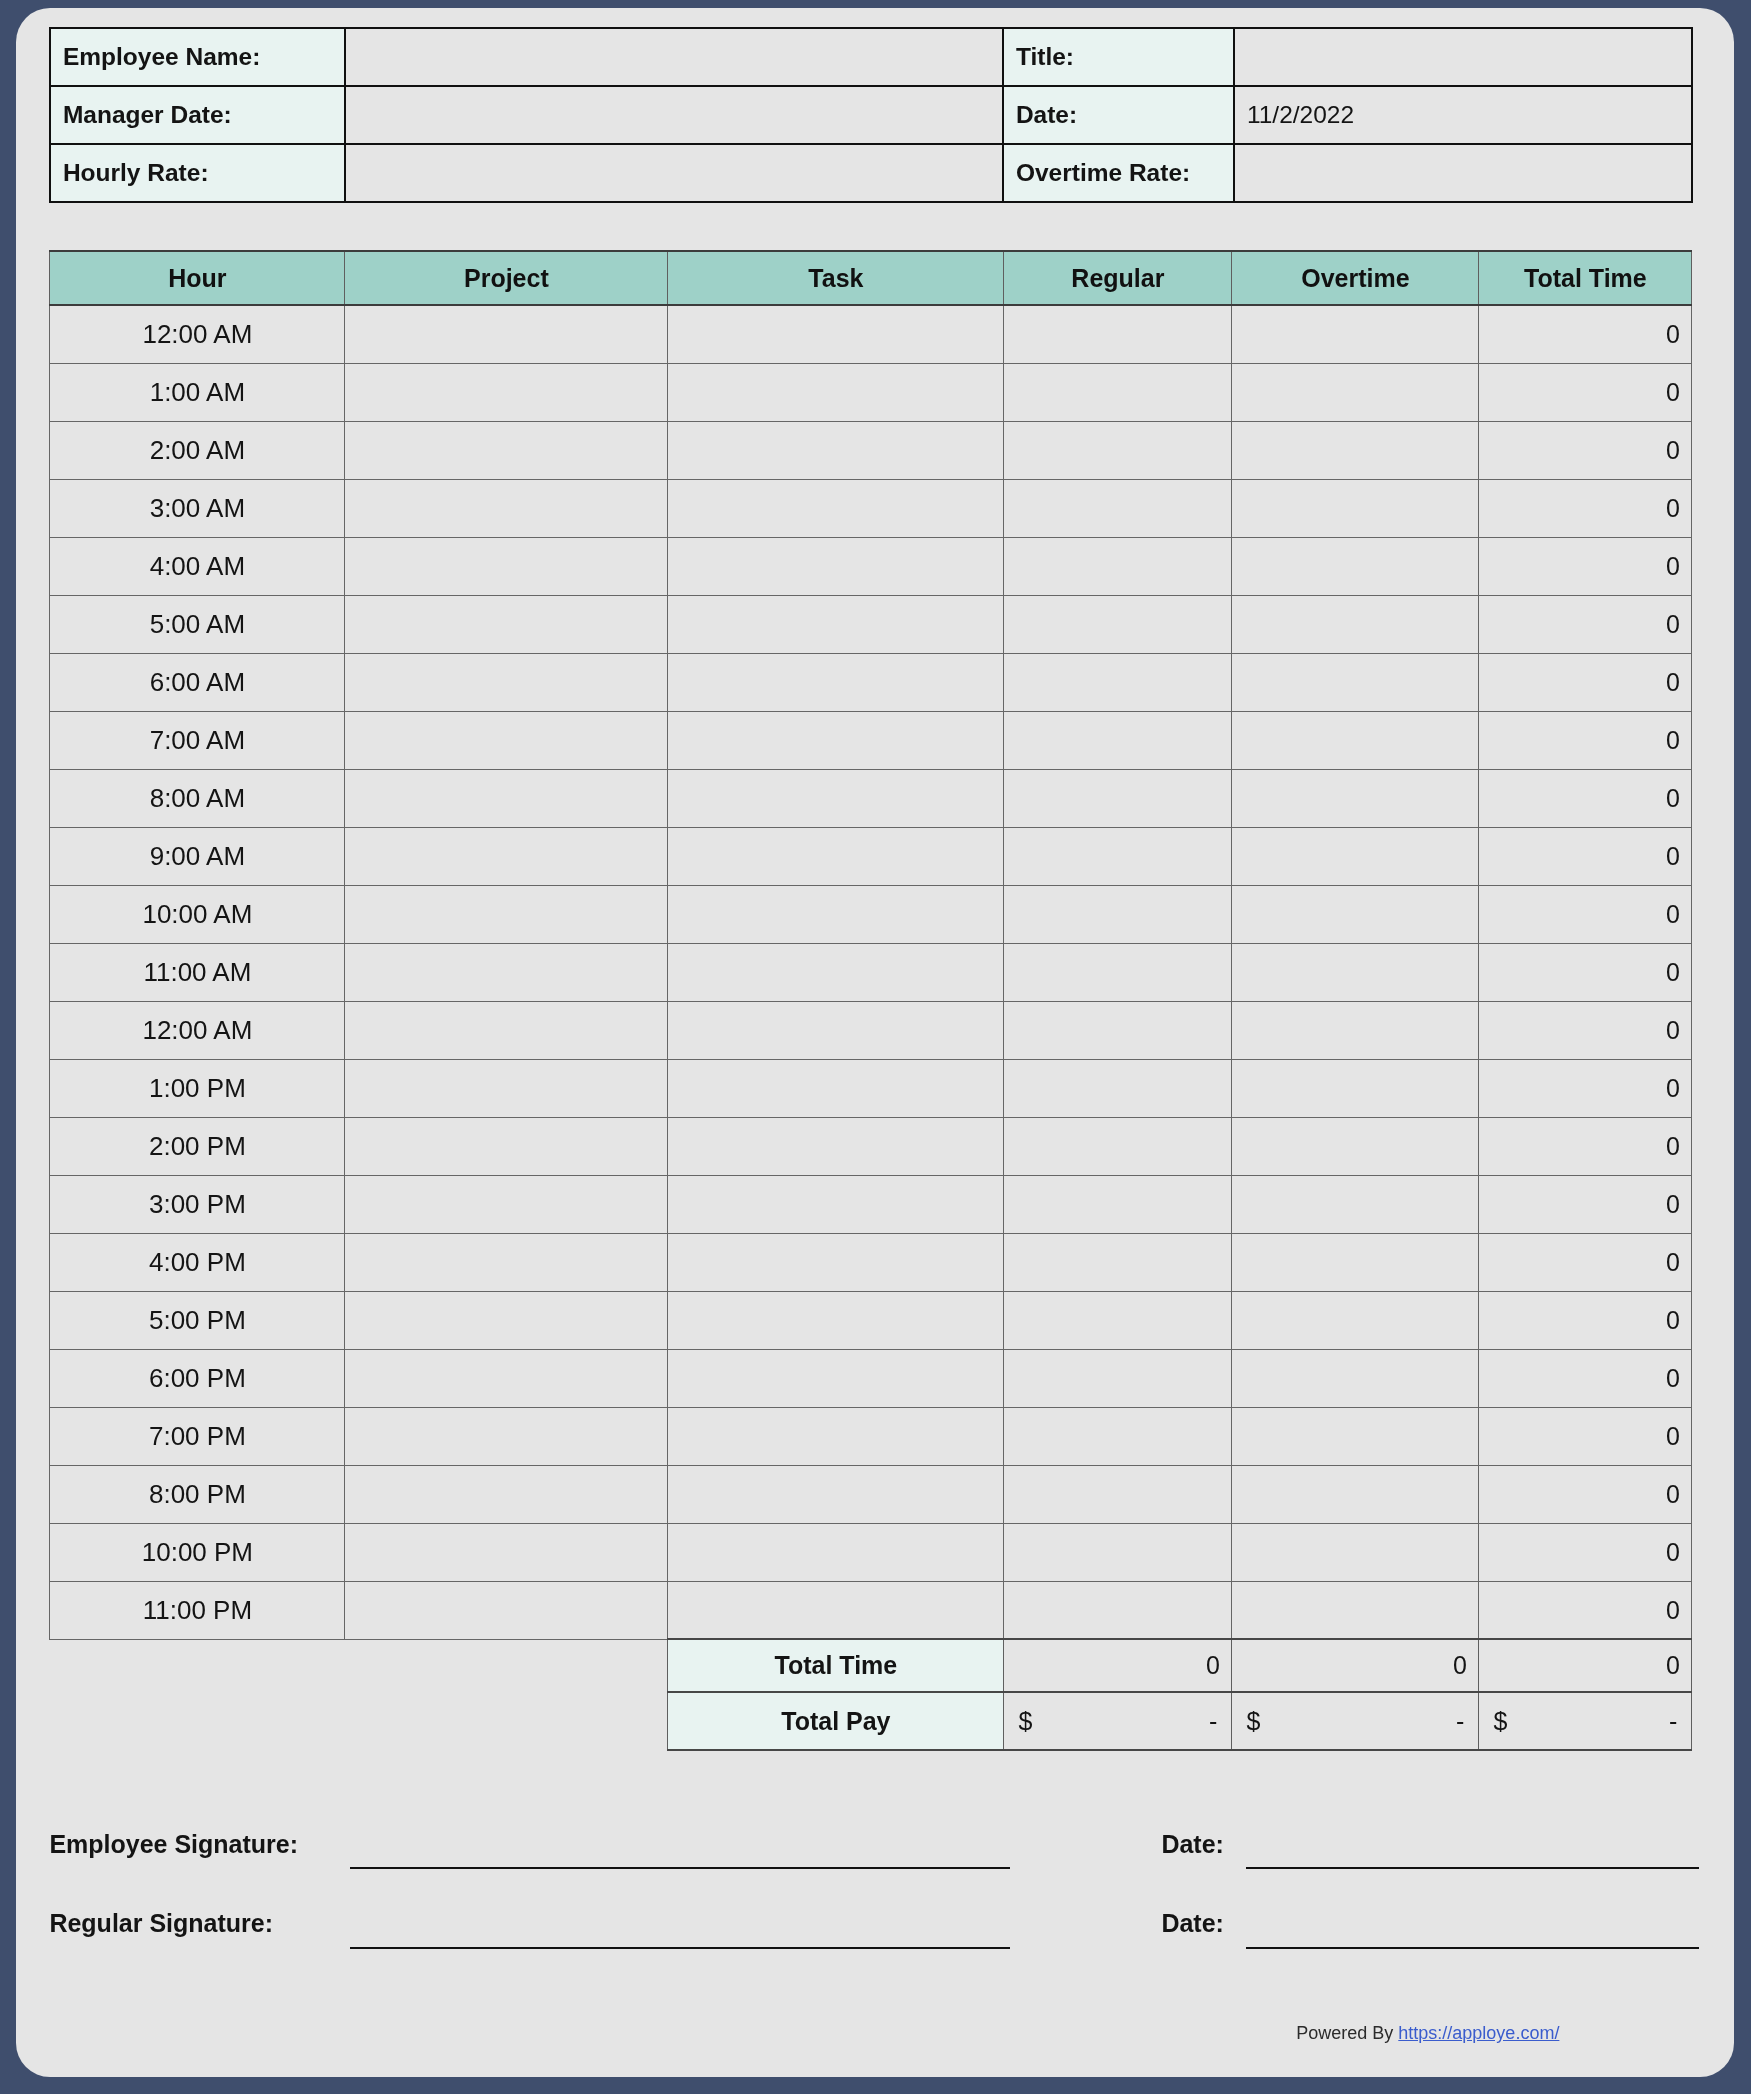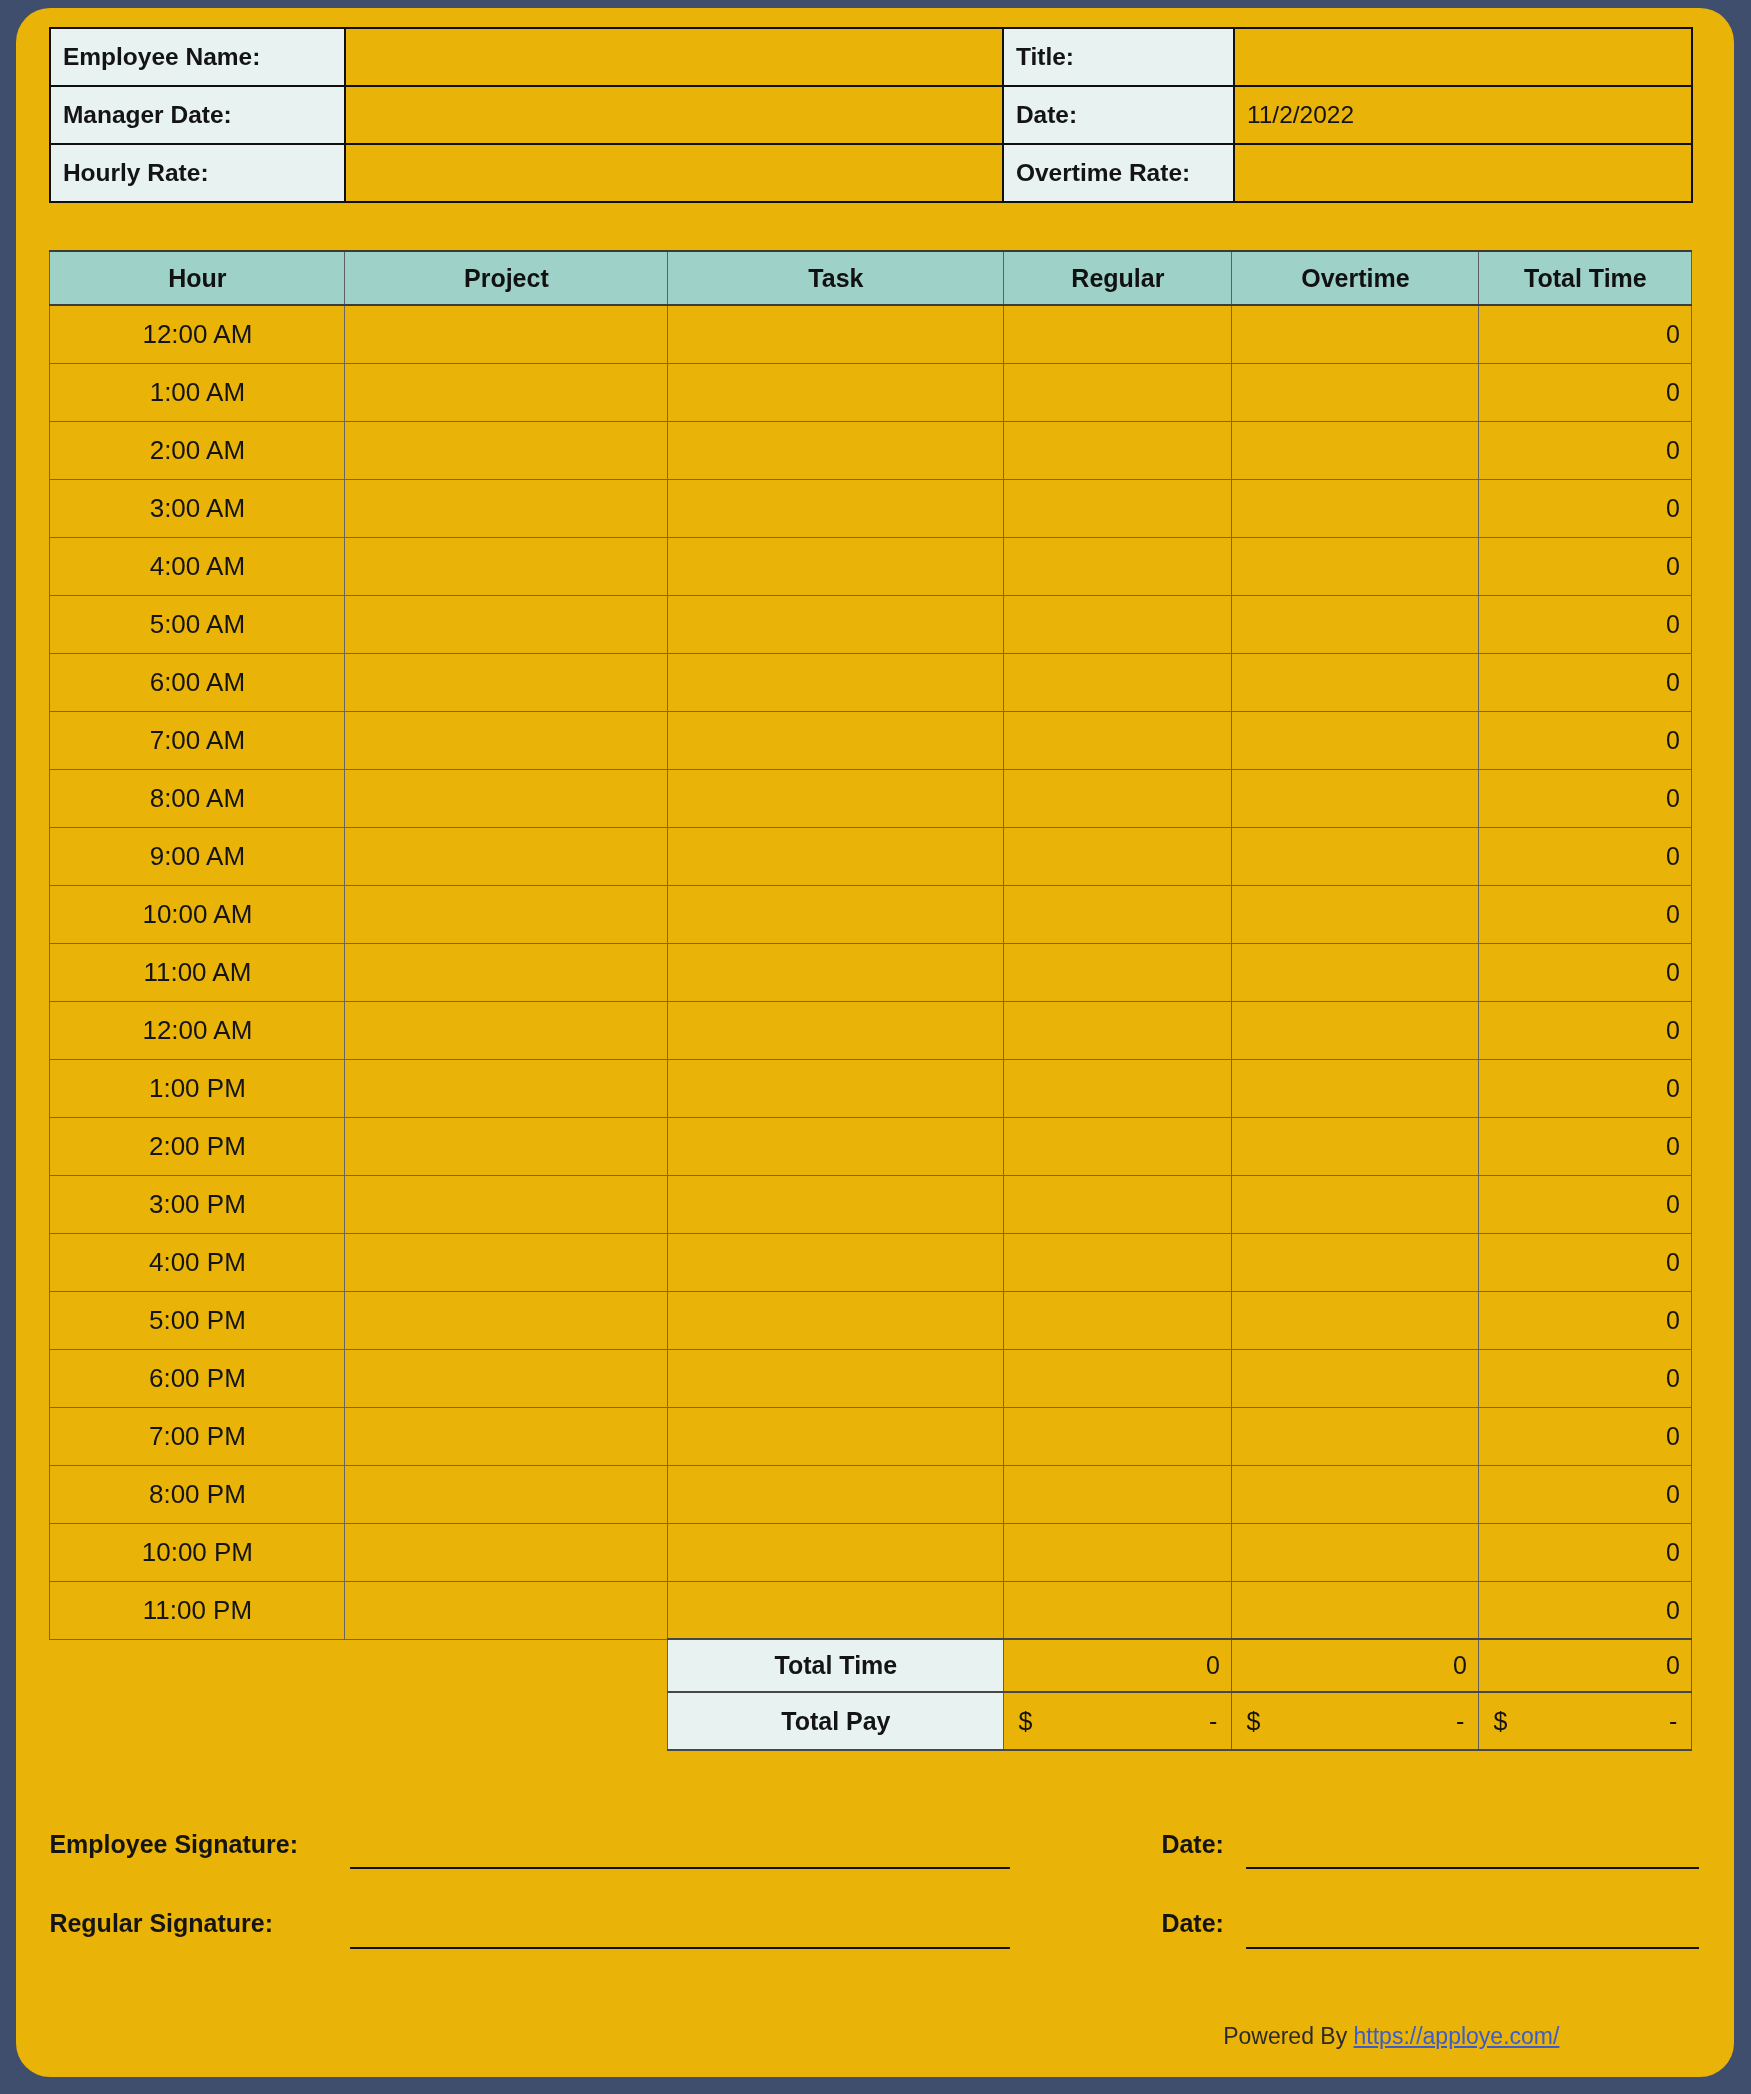--- a/index.html
+++ b/index.html
@@ -4,21 +4,21 @@
 <style>
   html,body{margin:0;padding:0;}
   body{
     width:1751px;height:2095px;position:relative;
     background:#3f4e6d;
     font-family:"Liberation Sans",sans-serif;
     color:#141414;
   }
   .sheet{
     position:absolute;left:16.4px;top:8.2px;width:1718px;height:2069px;
-    background:#eab308;border-radius:34px;overflow:hidden;
+    background:#e5e5e5;border-radius:34px;overflow:hidden;
   }
   table{border-collapse:collapse;table-layout:fixed;}
 
   
   .top-table{position:absolute;left:33px;top:19px;}
   .top-table td{
     border:2.5px solid #101010;height:56px;font-size:24.5px;
     padding:0 11.5px;overflow:hidden;white-space:nowrap;
   }
   .top-table td.label-cell{background:#e8f3f1;font-weight:bold;}
@@ -48,21 +48,21 @@
   .totals-table td.tval{text-align:right;padding-right:11.5px;}
   .pay{display:flex;justify-content:space-between;padding:0 13px;}
 
   
   .sig-label{position:absolute;font-size:25px;font-weight:bold;white-space:nowrap;}
   .sig-line{position:absolute;border-top:2.5px solid #111;height:0;}
 
   
   .footer{
     position:absolute;top:2015px;left:0;width:1543px;
-    text-align:right;font-size:23px;color:#2b2b2b;white-space:nowrap;
+    text-align:right;font-size:18px;color:#2b2b2b;white-space:nowrap;
   }
   .footer a{color:#3a5ccd;text-decoration:underline;cursor:pointer;}
 </style>
 </head>
 <body>
 
 <div class="sheet">
 
   <table class="top-table">
     <colgroup>

